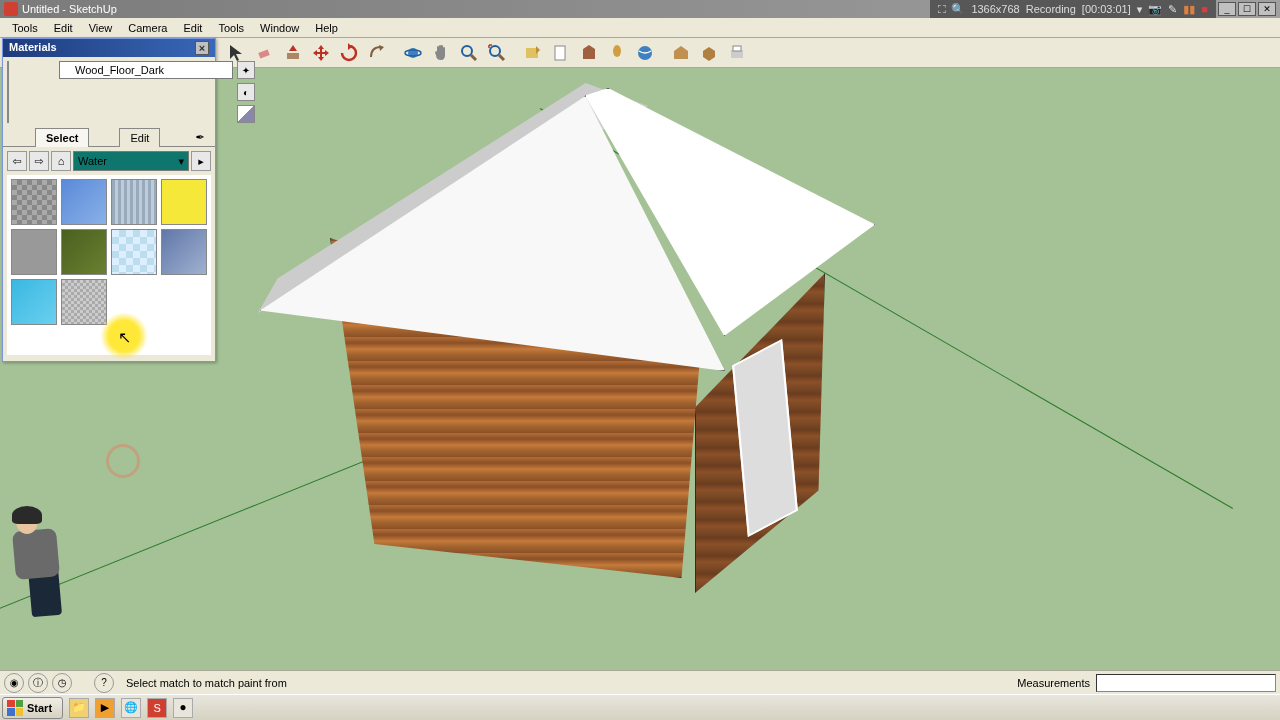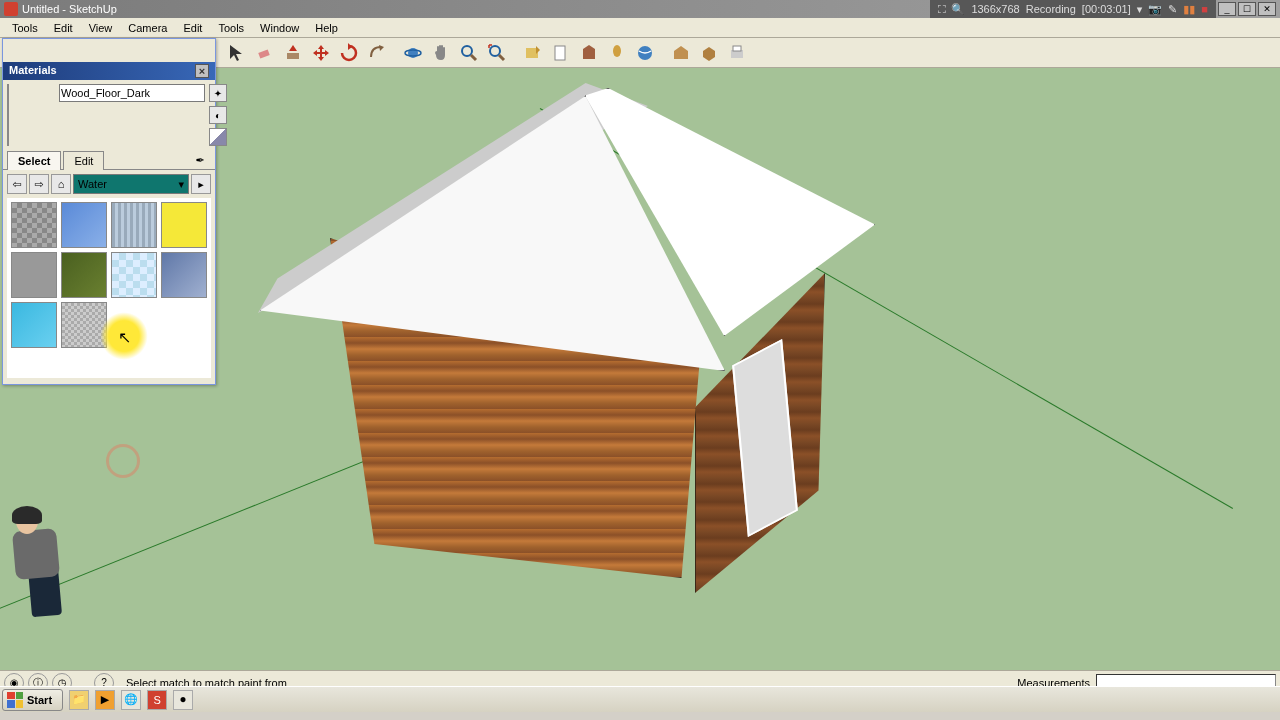--- a/index.html
+++ b/index.html
@@ -31,31 +31,31 @@
 .roof-front { position: absolute; left: 20px; top: 18px; width: 465px; height: 275px; background: #f8f8f8; clip-path: polygon(70% 0, 100% 100%, 0 78%); border: 1px solid #444; }
 .roof-right { position: absolute; left: 345px; top: 10px; width: 290px; height: 248px; background: #fff; clip-path: polygon(0 3%, 8% 0, 100% 55%, 48% 100%); border: 1px solid #444; }
 
 .figure { position: absolute; left: 6px; bottom: 52px; width: 70px; height: 110px; }
 .figure .head { position: absolute; left: 10px; top: 0; width: 22px; height: 26px; background: #e8c4a0; border-radius: 50%; }
 .figure .hair { position: absolute; left: 6px; top: -2px; width: 30px; height: 18px; background: #2a2a2a; border-radius: 50% 50% 20% 20%; }
 .figure .body { position: absolute; left: 8px; top: 22px; width: 44px; height: 48px; background: #6a6a6a; border-radius: 8px; transform: rotate(-5deg); }
 .figure .legs { position: absolute; left: 24px; top: 60px; width: 30px; height: 48px; background: #1a2838; border-radius: 4px; transform: rotate(-5deg); }
 
 .materials-panel { position: absolute; left: 2px; top: 38px; width: 214px; background: #ece9d8; border: 1px solid #7a96df; box-shadow: 1px 1px 3px rgba(0,0,0,0.3); z-index: 10; }
-.materials-panel .phdr { height: 18px; background: linear-gradient(to right, #1e3c7b, #3868b8); color: white; padding: 2px 6px; font-weight: bold; display: flex; justify-content: space-between; margin-top: 23px; }
+.materials-panel .phdr { height: 18px; background: linear-gradient(to right, #1e3c7b, #3868b8); color: white; padding: 2px 6px; font-weight: bold; display: flex; justify-content: space-between; }
 .materials-panel .phdr .pclose { width: 14px; height: 14px; background: #c0c0c0; color: #333; text-align: center; line-height: 12px; border: 1px solid #555; }
 .mat-top { display: flex; padding: 4px; gap: 4px; }
 .mat-preview { width: 62px; height: 62px; background: repeating-linear-gradient(0deg, #8b5028 0px, #a0622d 5px, #c47a3a 10px, #8b5028 15px, #b56d30 20px); border: 1px solid #888; }
 .mat-name-area { flex: 1; display: flex; flex-direction: column; gap: 2px; }
-.mat-name-input { height: 18px; border: 1px solid #7a7a7a; padding: 1px 1px; background: white; margin-left: 46px; }
+.mat-name-input { height: 18px; border: 1px solid #7a7a7a; padding: 1px 15px; background: white; margin-left: 46px; }
 .mat-sidebtns { display: flex; flex-direction: column; gap: 4px; align-items: center; }
 .mat-sidebtn { width: 18px; height: 18px; border: 1px solid #888; background: #e8e8e8; display: flex; align-items: center; justify-content: center; font-size: 10px; }
 .mat-sidebtn.swatch { background: linear-gradient(135deg, #fff 50%, #88a 50%); }
 .mat-tabs { display: flex; border-bottom: 1px solid #888; padding-left: 4px; align-items: flex-end; }
-.mat-tab { padding: 3px 10px; border: 1px solid #888; border-bottom: none; background: #ece9d8; margin-right: 2px; position: relative; top: 1px; }
+.mat-tab { padding: 3px 10px; border: 1px solid #888; border-bottom: none; background: #ece9d8; margin-right: 2px; position: relative; top: 1px; margin-left: 28px; }
 .mat-tab.active { background: #f8f6f0; font-weight: bold; }
 .eyedrop { margin-left: auto; margin-right: 6px; width: 18px; height: 18px; display: flex; align-items: center; justify-content: center; }
 .mat-nav { display: flex; align-items: center; gap: 2px; padding: 4px; }
 .mat-navbtn { width: 20px; height: 20px; border: 1px solid #999; background: #e8e8e8; display: flex; align-items: center; justify-content: center; }
 .mat-category { flex: 1; height: 20px; border: 1px solid #7a7a7a; background: #0f766e; padding: 2px 4px; display: flex; align-items: center; justify-content: space-between; }
 .mat-grid { background: white; margin: 0 4px 6px 4px; padding: 4px; display: grid; grid-template-columns: repeat(4, 46px); gap: 4px; min-height: 180px; align-content: start; }
 .mat-swatch { width: 46px; height: 46px; border: 1px solid #888; }
 .sw1 { background: repeating-conic-gradient(#888 0 25%, #aaa 0 50%) 0 0/10px 10px; }
 .sw2 { background: linear-gradient(135deg, #5a8ad8, #8ab0e8); }
 .sw3 { background: repeating-linear-gradient(90deg, #9ab 0 3px, #bcd 3px 6px); }
@@ -70,21 +70,21 @@
 .cursor-hl { position: absolute; left: 100px; top: 312px; width: 48px; height: 48px; background: radial-gradient(circle, #ffe838 45%, rgba(255,232,56,0) 70%); border-radius: 50%; z-index: 20; pointer-events: none; }
 .cursor-arrow { position: absolute; left: 118px; top: 328px; z-index: 21; font-size: 16px; color: #000; pointer-events: none; }
 .click-ring { position: absolute; left: 106px; top: 376px; width: 34px; height: 34px; border: 3px solid #c89878; border-radius: 50%; z-index: 19; opacity: 0.8; pointer-events: none; }
 
 .statusbar { position: absolute; left: 0; right: 0; bottom: 26px; height: 24px; background: #ece9d8; border-top: 1px solid #aca899; display: flex; align-items: center; padding: 0 4px; }
 .sb-btn { width: 20px; height: 20px; border: 1px solid #999; border-radius: 50%; margin-right: 4px; display: flex; align-items: center; justify-content: center; font-size: 10px; }
 .sb-text { margin-left: 8px; flex: 1; }
 .sb-meas-label { margin-right: 6px; }
 .sb-meas-box { width: 180px; height: 18px; background: white; border: 1px inset #888; }
 
-.taskbar { position: absolute; left: 0; right: 0; bottom: 8px; height: 26px; background: linear-gradient(to bottom, #e8e6dc, #d6d2c2); border-top: 1px solid #fff; display: flex; align-items: center; }
+.taskbar { position: absolute; left: 0; right: 0; bottom: 0; height: 26px; background: linear-gradient(to bottom, #e8e6dc, #d6d2c2); border-top: 1px solid #fff; display: flex; align-items: center; }
 .startbtn { height: 22px; padding: 0 10px 0 4px; margin-left: 2px; background: linear-gradient(to bottom, #f0eee4, #d6d2c2); border: 1px solid #888; border-radius: 3px; display: flex; align-items: center; gap: 4px; font-weight: bold; }
 .start-logo { width: 16px; height: 16px; display: grid; grid-template-columns: 1fr 1fr; grid-template-rows: 1fr 1fr; gap: 1px; }
 .start-logo div:nth-child(1){background:#e04030;} .start-logo div:nth-child(2){background:#50a040;} .start-logo div:nth-child(3){background:#4070d0;} .start-logo div:nth-child(4){background:#f0c030;}
 .task-icon { width: 20px; height: 20px; margin-left: 6px; border: 1px solid #aaa; background: #e8e6dc; display: flex; align-items: center; justify-content: center; }
 .tray { margin-left: auto; display: flex; align-items: center; gap: 6px; padding: 0 6px; height: 100%; border-left: 1px solid #aaa; }
 .tray-icon { width: 14px; height: 14px; }
 .clock { padding: 0 6px; }
 </style>
 </head>
 <body>

